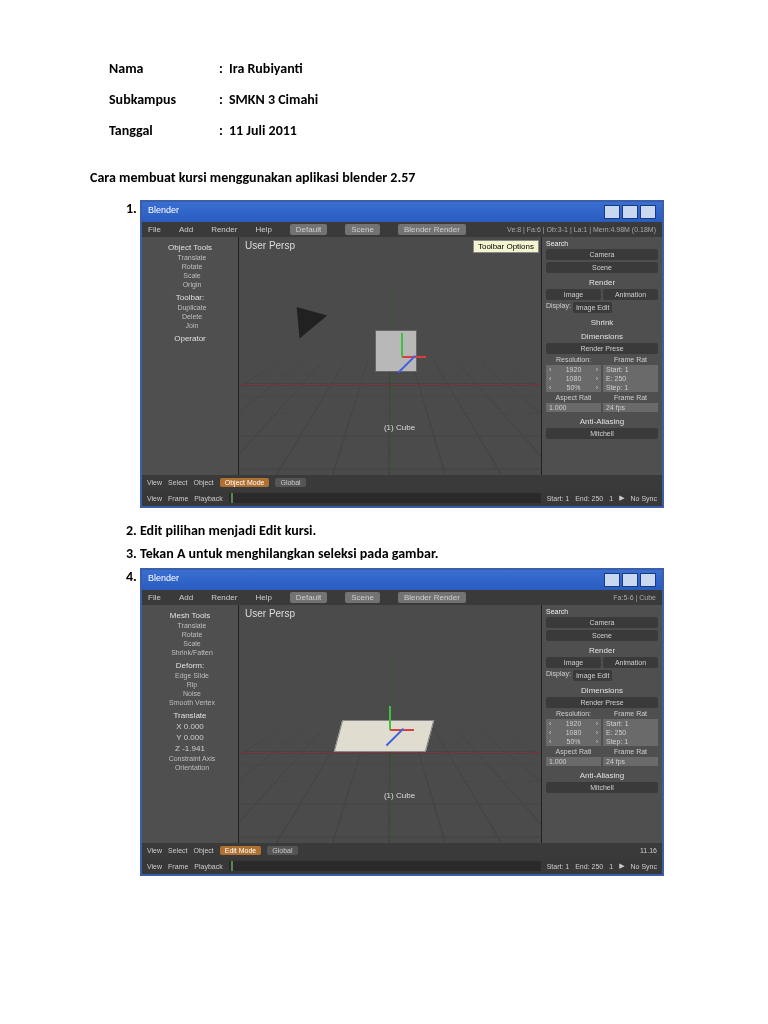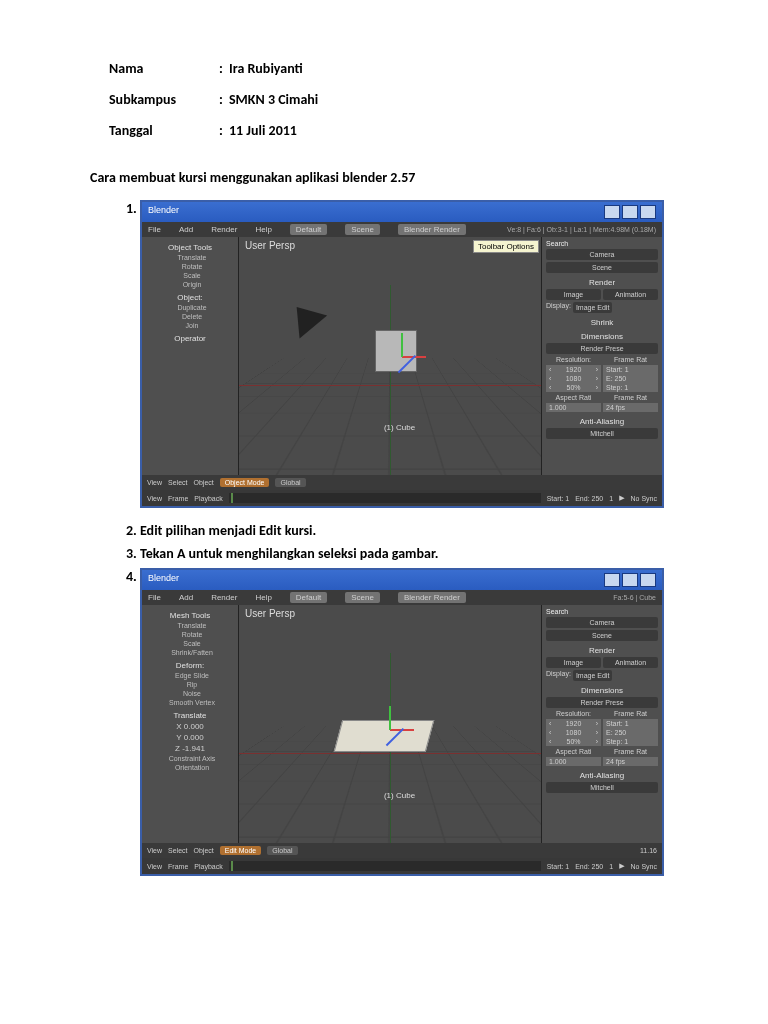--- a/index.html
+++ b/index.html
@@ -200,21 +200,21 @@
         <span class="pill">Blender Render</span>
         <span class="stats">Ve:8 | Fa:6 | Ob:3-1 | La:1 | Mem:4.98M (0.18M)</span>
       </div>
       <div class="workspace">
         <div class="left-panel">
           <div class="panel-h">Object Tools</div>
           <div class="panel-item">Translate</div>
           <div class="panel-item">Rotate</div>
           <div class="panel-item">Scale</div>
           <div class="panel-item">Origin</div>
-          <div class="panel-h">Object:</div>
+          <div class="panel-h">Toolbar:</div>
           <div class="panel-item">Duplicate</div>
           <div class="panel-item">Delete</div>
           <div class="panel-item">Join</div>
           <div class="panel-h">Operator</div>
         </div>
         <div class="viewport">
           <div class="grid"></div>
           <div class="x-axis"></div>
           <div class="y-axis"></div>
           <div class="vp-label">User Persp</div>

